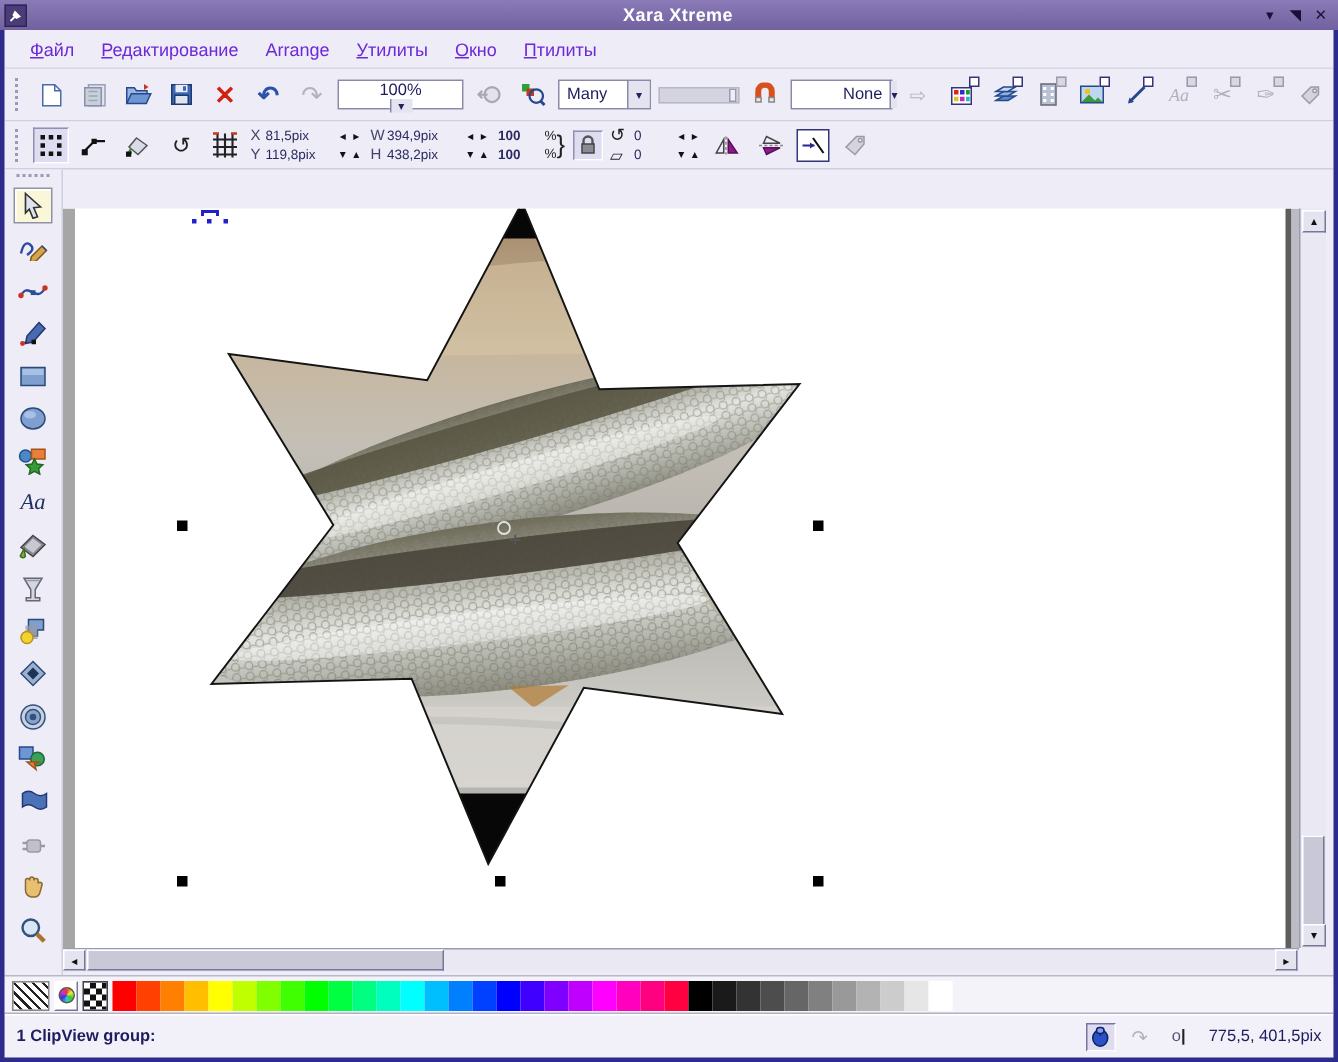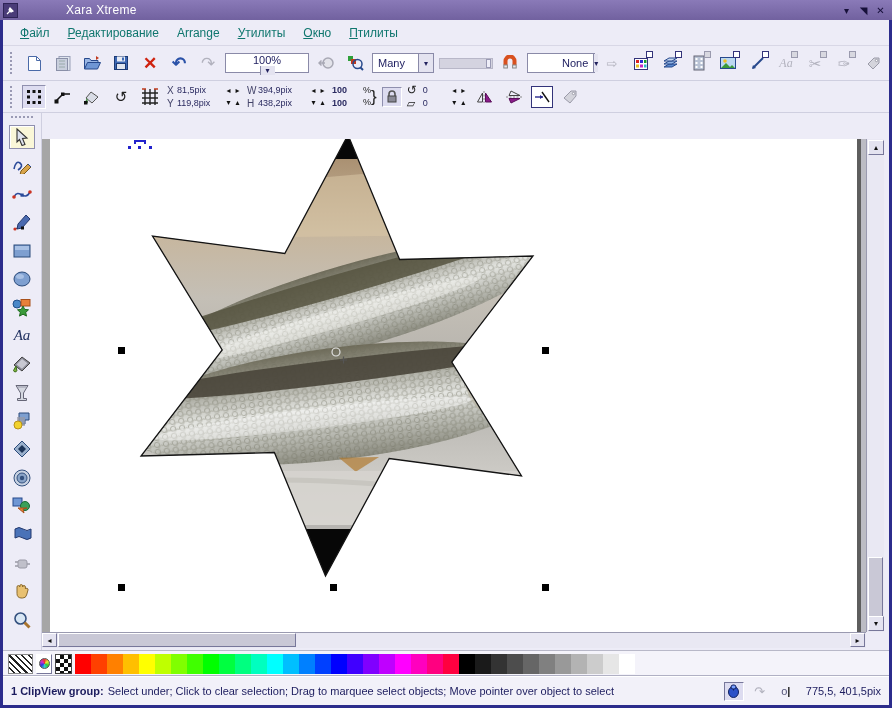--- a/index.html
+++ b/index.html
@@ -6,25 +6,25 @@
   *{box-sizing:border-box;font-family:"Liberation Sans",sans-serif;}
   .window{position:relative;width:892px;height:708px;background:#EDECF7;overflow:hidden;}
   
   .frame{position:absolute;background:#2c2c8c;z-index:60;}
   .frame.l{left:0;top:20px;width:3px;height:688px;}
   .frame.r{left:889px;top:20px;width:3px;height:688px;}
   .frame.b{left:0;top:705px;width:892px;height:3px;}
   
   .titlebar{position:absolute;left:0;top:0;width:892px;height:20px;background:linear-gradient(#8a7ab8,#71619f);display:flex;align-items:center;color:#fff;}
   .titlebar .pinbtn{width:15px;height:15px;margin-left:3px;background:#4a3c78;border:1px solid #2e2456;display:flex;align-items:center;justify-content:center;}
-  .titlebar .title{flex:1;text-align:left;font-size:12px;font-weight:normal;letter-spacing:.3px;padding-left:48px;}
+  .titlebar .title{flex:1;text-align:center;font-size:12px;font-weight:bold;letter-spacing:.3px;padding-left:48px;}
   .winbtn{width:17px;height:16px;display:flex;align-items:center;justify-content:center;color:#17103a;font-size:10px;cursor:default;}
   
   .menubar{position:absolute;left:3px;top:20px;width:886px;height:26px;background:#EDECF7;display:flex;align-items:center;padding-left:8px;border-bottom:1px solid #d8d7e6;}
-  .menuitem{padding:0 9px;font-size:12px;color:#0f766e;text-align:center;}
+  .menuitem{padding:0 9px;font-size:12px;color:#6d28d9;text-align:center;}
   .mh{text-decoration:underline;}
   
   .tbar{position:absolute;left:3px;width:886px;background:#EDECF7;display:flex;align-items:center;gap:5px;border-bottom:1px solid #cfcfe0;}
   .toolbar1{top:46px;height:35px;padding-left:4px;}
   .toolbar2{top:81px;height:32px;padding-left:4px;font-size:9px;}
   .grip{width:4px;height:22px;border-left:2px dotted #9a9ab4;margin:0 3px;}
   .tbtn{min-width:24px;height:24px;display:flex;align-items:center;justify-content:center;position:relative;border:1px solid transparent;}
   .tbtn.pressed{background:#dddcf0;border-color:#8f8fae #fff #fff #8f8fae;}
   .combo{display:flex;height:20px;border:1px solid #8a8aa8;background:#fff;align-items:center;}
   .combo .cval{padding:0 5px;font-size:11px;color:#1c1c5e;flex:1;}
@@ -626,21 +626,20 @@
         <div class="swatch" style="background: rgb(153, 153, 153);"></div>
         <div class="swatch" style="background: rgb(179, 179, 179);"></div>
         <div class="swatch" style="background: rgb(204, 204, 204);"></div>
         <div class="swatch" style="background: rgb(230, 230, 230);"></div>
         <div class="swatch" style="background: rgb(255, 255, 255);"></div>
       </div>
   </div>
 
   <div class="statusbar">
     <span class="bold">1 ClipView group:</span>
-    <span class="hint">Select under; Click to clear selection; Drag to marquee select objects; Move pointer over object to select</span>
     <span class="spacer"></span>
     <span class="sicon pressed">
       <svg width="13" height="14">
           <ellipse cx="6.5" cy="8" rx="5" ry="5.5" fill="#2a50c8" stroke="#102060"></ellipse>
           <path d="M6.5 2.5 v4" stroke="#102060"></path>
           <rect x="4" y="1" width="5" height="4" rx="2" fill="#7aa0ff" stroke="#102060"></rect>
         </svg>
     </span>
     <span class="sicon">
         <span class="gray" style="font-size:13px;">↷</span>

